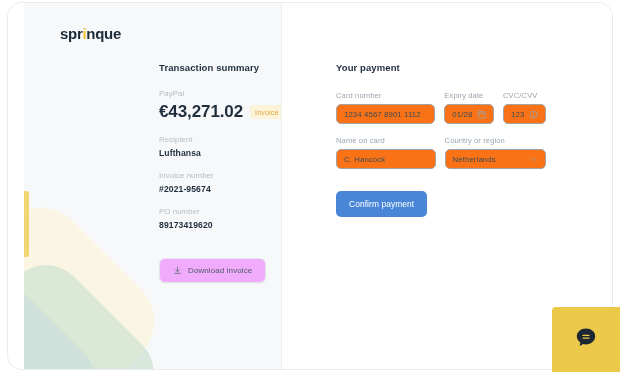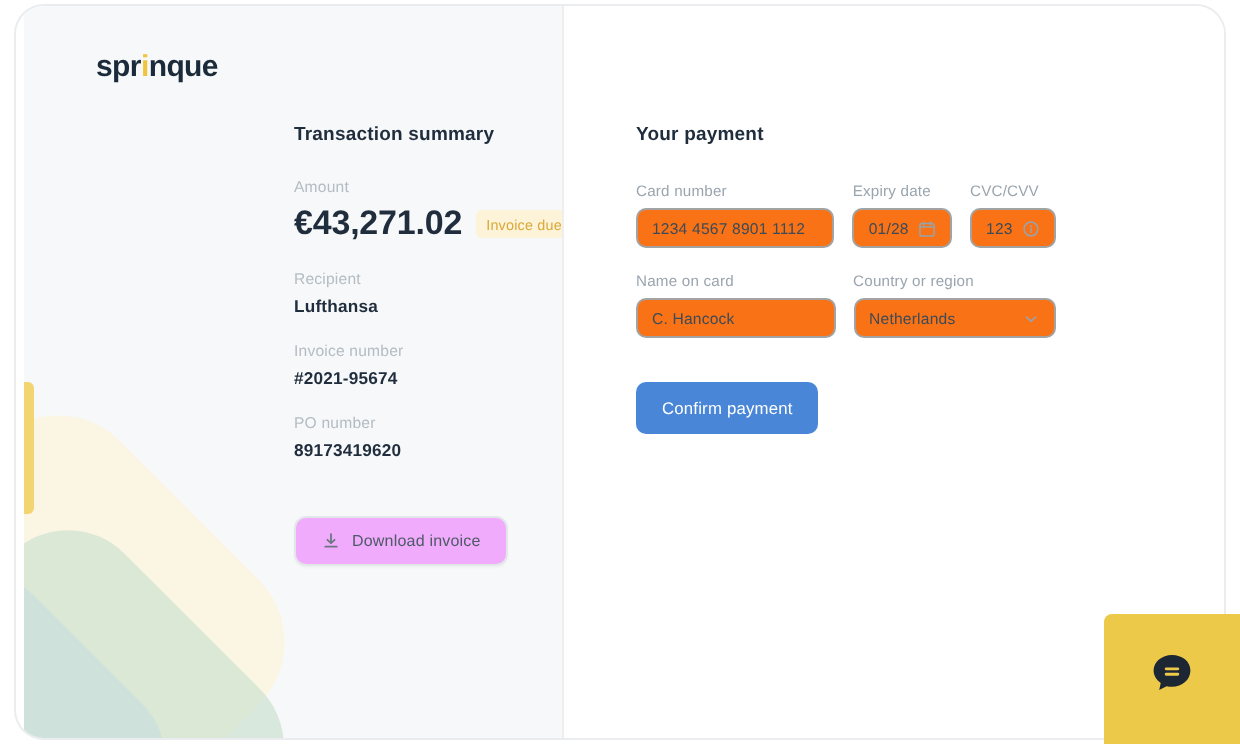--- a/index.html
+++ b/index.html
@@ -32,21 +32,21 @@
     height: 366px;
     background: #ffffff;
     border-radius: 14px;
     overflow: hidden;
     box-shadow: 0 0 0 1px rgba(225,228,232,0.7);
   }
 
   
   .summary-panel {
     position: absolute;
-    left: 4px;
+    left: 16px;
     top: 0;
     width: 274px;
     height: 366px;
     background: #f7f8f9;
     overflow: hidden;
   }
   .panel-divider {
     position: absolute;
     left: 273px;
     top: 0;
@@ -182,21 +182,21 @@
   .payment-panel {
     position: absolute;
     left: 274px;
     top: 0;
     width: 330px;
     height: 366px;
     background: #ffffff;
   }
   .payment-inner {
     position: absolute;
-    left: 36px;
+    left: 54px;
     top: 59px;
     width: 210px;
   }
   .payment-title {
     font-size: 9.5px;
     font-weight: bold;
     color: #1f2d3d;
     margin: 0 0 18px 0;
     letter-spacing: 0.1px;
   }
@@ -306,21 +306,21 @@
       <div class="deco deco-teal"></div>
       <div class="deco deco-strip"></div>
 
       <div class="logo"><span>spr</span><span class="dot-i">i</span><span>nque</span></div>
 
       <div class="summary-body">
 
         <p class="summary-title">Transaction summary</p>
 
         <div class="field-block">
-          <p class="field-label">Amount</p>
+          <p class="field-label">PayPal</p>
           <div class="amount-row">
             <span class="amount-value">€43,271.02</span>
             <span class="status-badge">Invoice due</span>
           </div>
         </div>
 
         <div class="field-block">
           <p class="field-label">Recipient</p>
           <p class="field-value">Lufthansa</p>
         </div>

